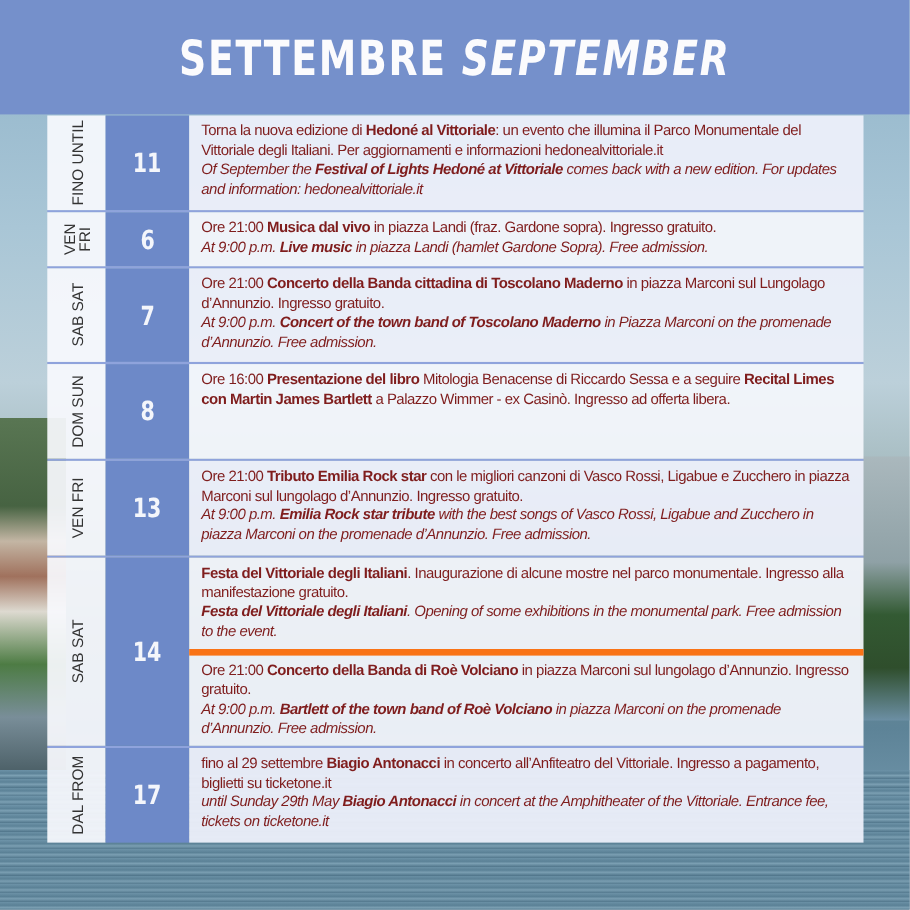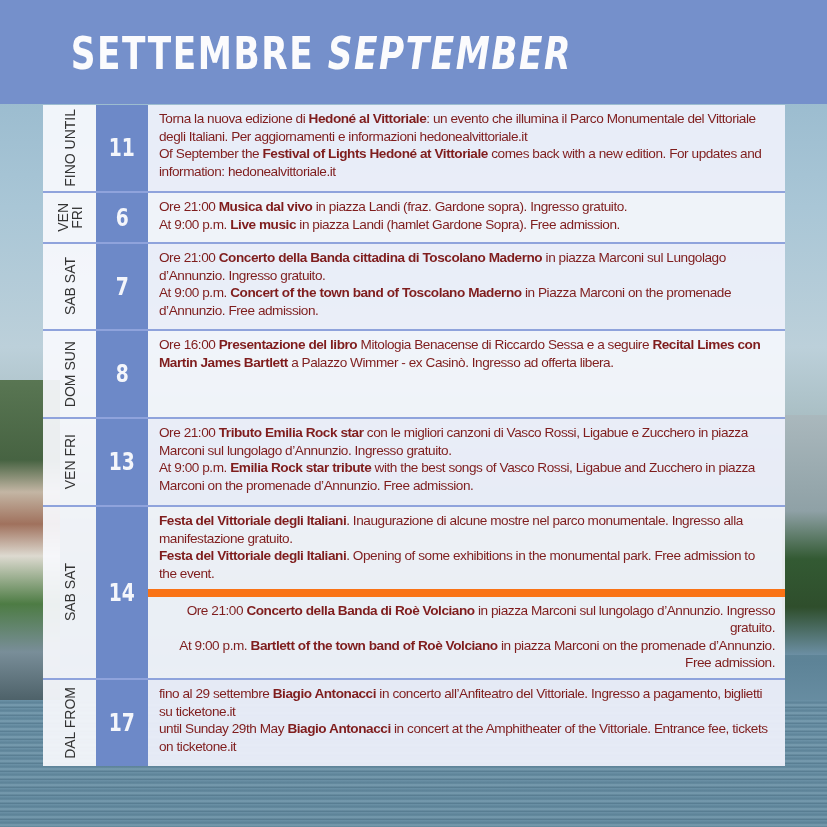--- a/index.html
+++ b/index.html
@@ -18,21 +18,21 @@
     background: linear-gradient(180deg, #aab8bd 0%, #8fa1a6 40%, #335a33 60%, #2f4e2c 80%, #6c8fa4 100%);
   }
   .water {
     position: absolute; left: 0; top: 700px; width: 827px; height: 127px;
     background: repeating-linear-gradient(180deg, #6d93a8 0px, #5a8095 3px, #7ea2b5 5px, #4f7489 8px);
     opacity: 0.85;
   }
   .header {
     position: absolute; left: 0; top: 0; width: 827px; height: 104px;
     background: #7590cb;
-    display: flex; align-items: center; 
+    display: flex; align-items: center; justify-content: center;
   }
   .title {
     color: #fbfbfd; font-family: "DejaVu Sans", sans-serif; font-weight: bold;
     font-size: 44px; letter-spacing: 2px;
     transform: scaleX(0.78); white-space: nowrap;
     margin-top: 2px;
   }
   .title .it { font-style: italic; }
   .table {
     position: absolute; left: 43px; top: 105px; width: 742px;
@@ -46,36 +46,36 @@
     width: 53px; flex: none; background: rgba(248,249,253,0.93);
     display: flex; align-items: center; justify-content: center;
     border-right: 0;
   }
   .day span {
     writing-mode: vertical-rl; transform: rotate(180deg);
     font-family: "Liberation Sans", sans-serif; font-size: 14px; color: #333;
     letter-spacing: 0px; white-space: pre; text-align: center; line-height: 14px;
   }
   .num {
-    width: 52px; flex: none; background: #6d89c8;
+    width: 76px; flex: none; background: #6d89c8;
     display: flex; align-items: center; justify-content: center;
     color: #f4f6fb; font-family: "DejaVu Sans", sans-serif; font-weight: bold; font-size: 24px;
   }
   .num span { display: inline-block; transform: scaleX(0.78); }
   .desc-col { flex: 1; display: flex; flex-direction: column; }
   .desc {
     background: rgba(244,246,252,0.93); flex: 1;
     padding: 5px 10px 5px 11px;
     font-family: "Liberation Sans", sans-serif; font-size: 13.6px; line-height: 17.6px; color: #7f1d1d;
     letter-spacing: -0.45px;
   }
   .desc.alt { background: rgba(236,239,250,0.95); }
-  .desc + .desc { border-top: 8px solid #f97316; text-align: right; }
+  .desc + .desc { border-top: 6px solid #f97316; }
   .desc b { font-weight: bold; }
-  .desc .en { }
+  .desc .en { font-style: italic; }
 </style>
 </head>
 <body>
 
 <div class="bg-left"></div>
 <div class="bg-right"></div>
 <div class="water"></div>
 
 <div class="header">
   <div class="title">

